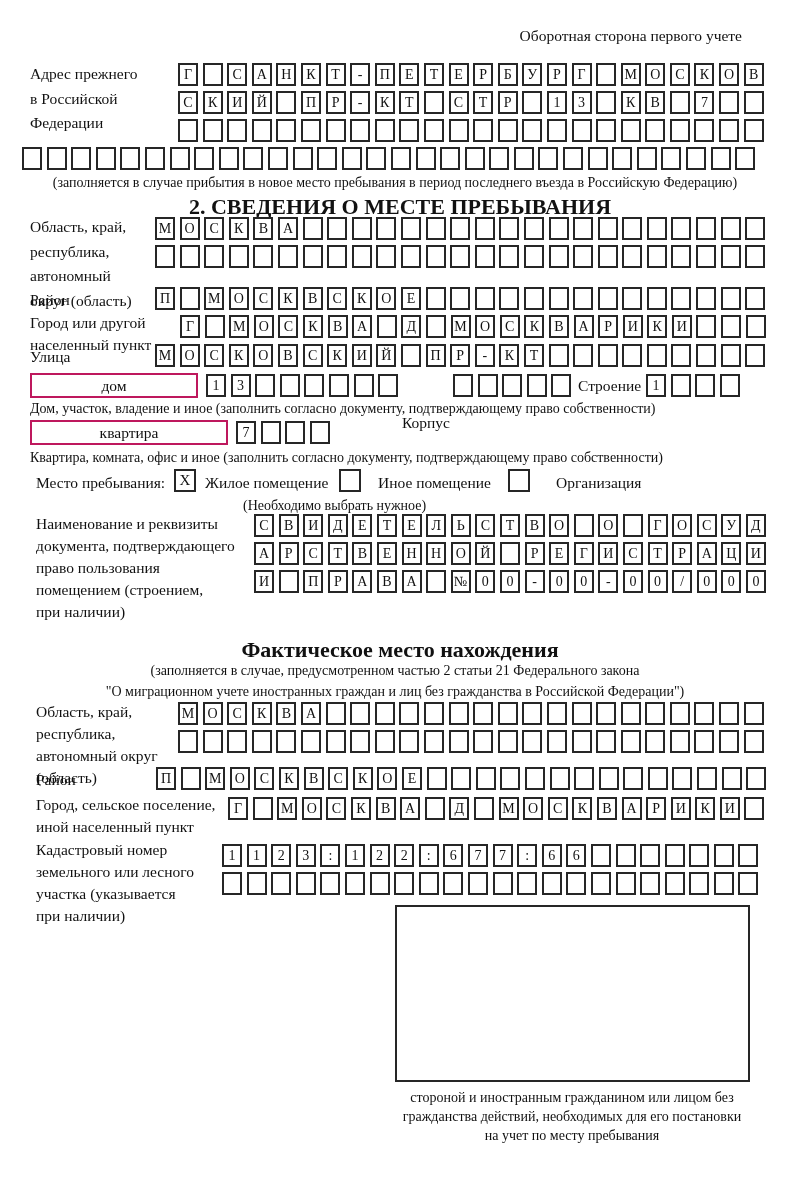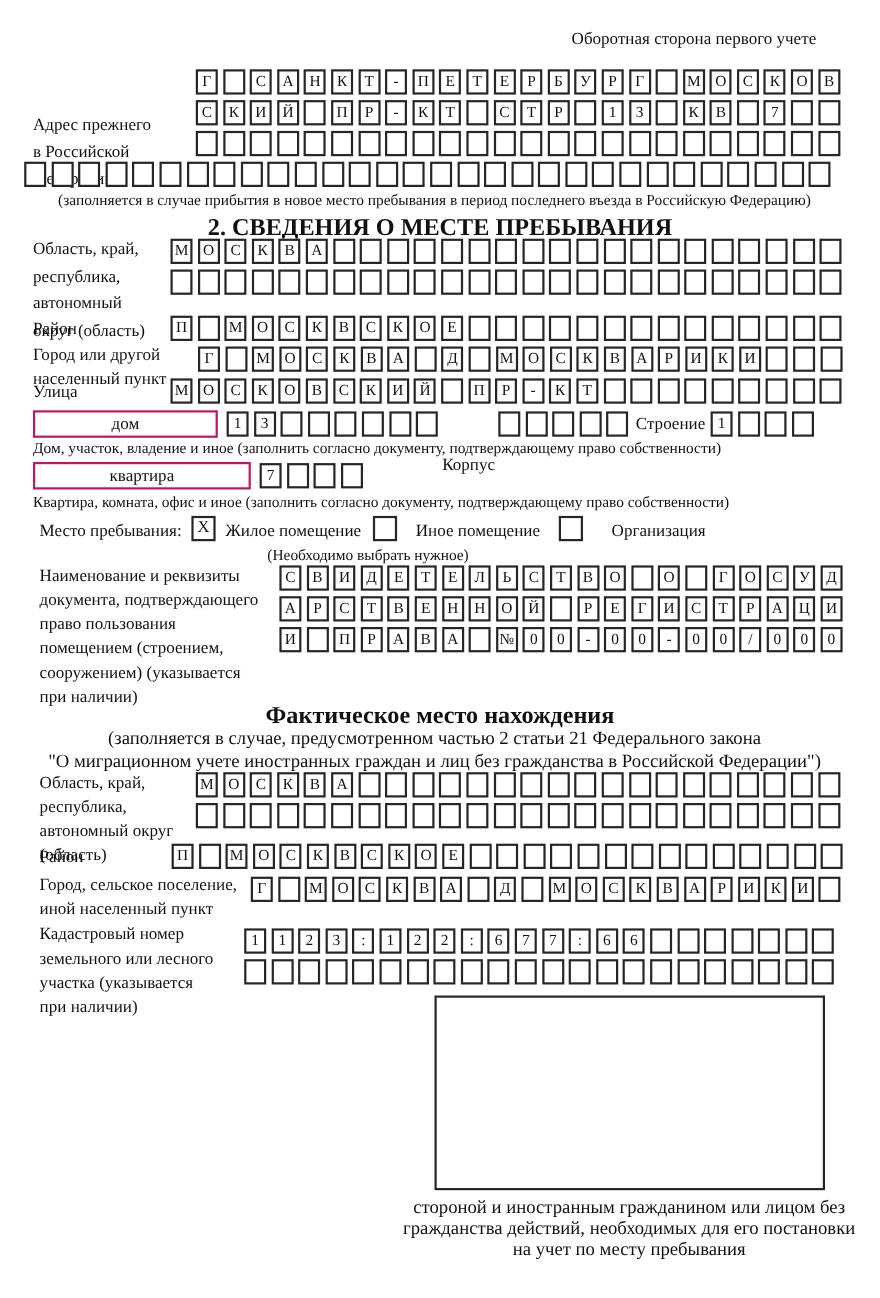--- a/index.html
+++ b/index.html
@@ -29,28 +29,28 @@
   .caption { font-size:14px; color:#111; }
   .caption-center { text-align:center; width:758px; left:16px; }
   .sect-title { font-weight:bold; font-size:22px; text-align:center; width:800px; left:0; }
   .checkbox {
     position:absolute; width:22px; height:23px;
     border:2px solid #262626; background:#fff;
     display:flex; align-items:center; justify-content:center;
     font-size:15px;
   }
   .stampbox { position:absolute; border:2px solid #262626; background:#fff; }
-  .capline { font-size:17px; line-height:19px; text-align:center; }
+  .capline { font-size:14px; line-height:19px; text-align:center; }
 </style>
 </head>
 <body>
 
 <div class="abs lbl" style="top:24px; right:58px;">Оборотная сторона первого учете</div>
 
-<div class="abs" style="left:30px; top:62px; width:160px;margin-top:40px;">
+<div class="abs" style="left:30px; top:62px; width:160px;">
   <div class="lbl">Адрес прежнего</div>
   <div class="lbl">в Российской</div>
   <div class="lbl">Федерации</div>
 </div>
 <div class="cellrow" style="left:178px; top:63px;">
     <span class="cell">Г</span>
     <span class="cell"></span>
     <span class="cell">С</span>
     <span class="cell">А</span>
     <span class="cell">Н</span>
@@ -356,21 +356,20 @@
 <div class="abs lbl" style="left:378px; top:471px;">Иное помещение</div>
 <div class="checkbox" style="left:508px; top:469px;"></div>
 <div class="abs lbl" style="left:556px; top:471px;">Организация</div>
 <div class="abs caption" style="left:243px; top:498px;">(Необходимо выбрать нужное)</div>
 
 <div class="abs" style="left:36px; top:513px; width:215px;">
   <div class="lbl-tight">Наименование и реквизиты</div>
   <div class="lbl-tight">документа, подтверждающего</div>
   <div class="lbl-tight">право пользования</div>
   <div class="lbl-tight">помещением (строением,</div>
-  <div class="lbl-tight">сооружением) (указывается</div>
   <div class="lbl-tight">при наличии)</div>
 </div>
 <div class="cellrow" style="left:254px; top:514px;">
     <span class="cell">С</span>
     <span class="cell">В</span>
     <span class="cell">И</span>
     <span class="cell">Д</span>
     <span class="cell">Е</span>
     <span class="cell">Т</span>
     <span class="cell">Е</span>

